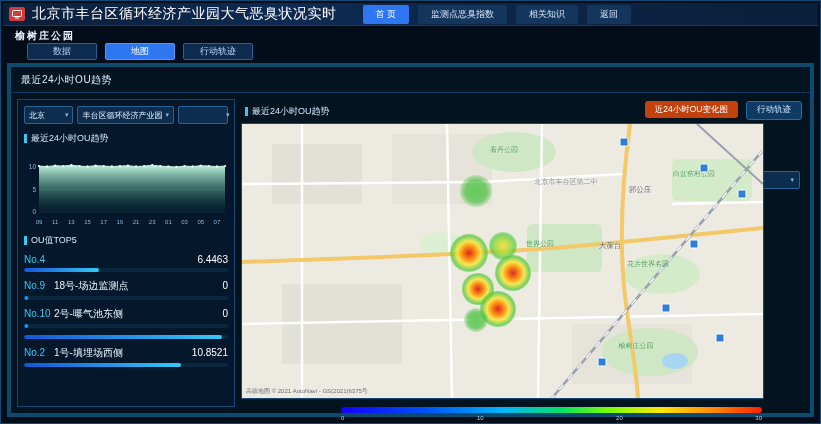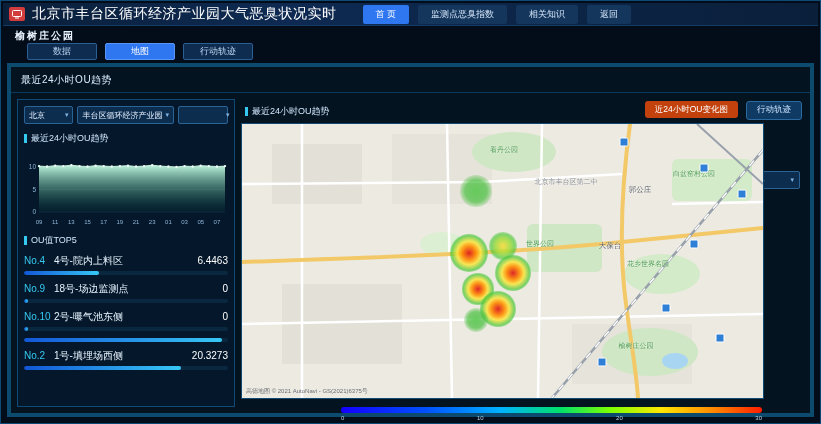--- a/index.html
+++ b/index.html
@@ -168,21 +168,20 @@
           </svg></div>
 
       <div class="section-label">
         <span class="accent"></span>
         <span>OU值TOP5</span>
       </div>
       <div id="top5-list">
           <div class="t5-item">
             <div class="t5-row">
               <span class="t5-rank">No.4</span>
-              <span class="t5-name">4号-院内上料区</span>
               <span class="t5-val">6.4463</span>
             </div>
             <div class="t5-track">
               <div class="t5-fill" style="width:37%"></div>
             </div>
           </div>
           <div class="t5-item">
             <div class="t5-row">
               <span class="t5-rank">No.9</span>
               <span class="t5-name">18号-场边监测点</span>
@@ -204,21 +203,21 @@
           </div>
           <div class="t5-item">
             <div class="t5-track">
               <div class="t5-fill" style="width:97%"></div>
             </div>
           </div>
           <div class="t5-item">
             <div class="t5-row">
               <span class="t5-rank">No.2</span>
               <span class="t5-name">1号-填埋场西侧</span>
-              <span class="t5-val">20.3273</span>
+              <span class="t5-val">10.8521</span>
             </div>
             <div class="t5-track">
               <div class="t5-fill" style="width:77%"></div>
             </div>
           </div>
         </div>
     </aside>
 
     <div class="map-title">
       <span class="accent"></span>

